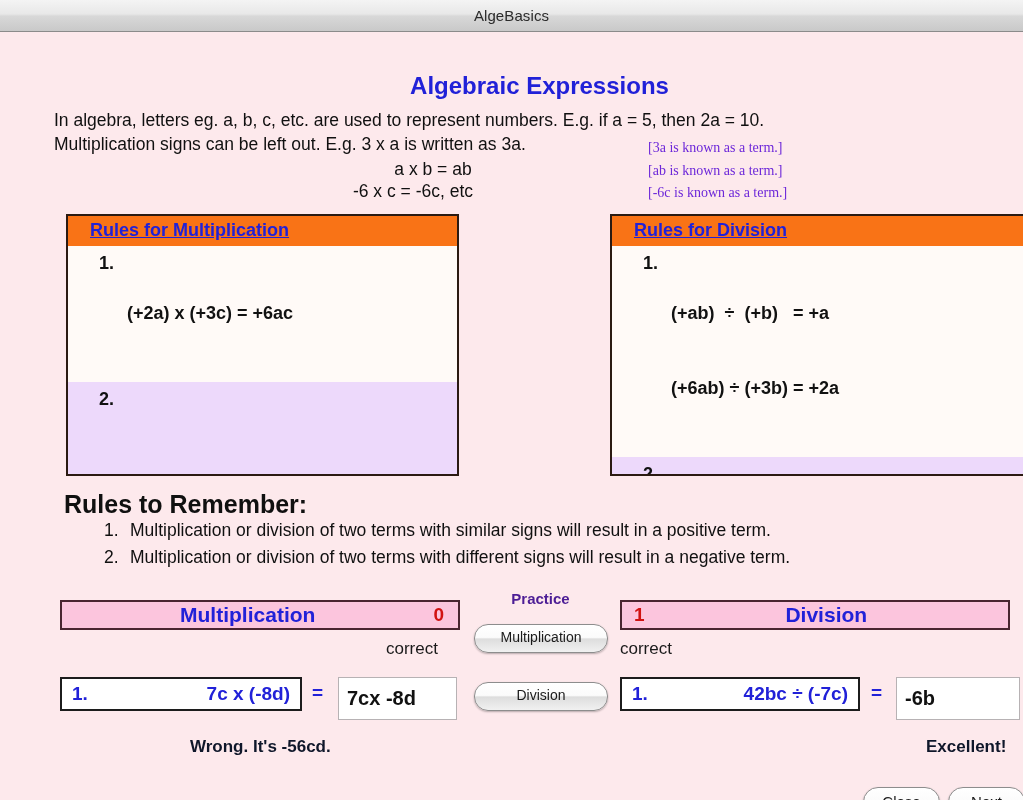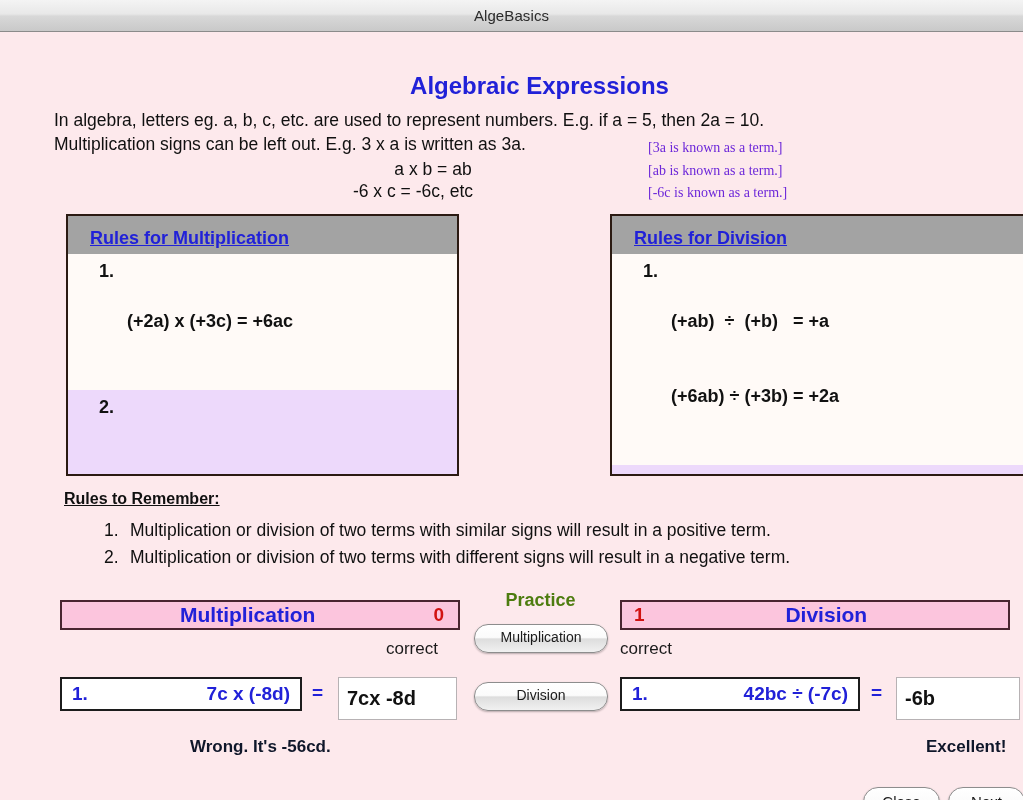--- a/index.html
+++ b/index.html
@@ -92,22 +92,22 @@
     top: 182px;
     border: 2px solid #2b1a12;
     background: #fffaf7;
     box-sizing: border-box;
     overflow: hidden;
   }
   .rules-left  { left: 38px;  width: 393px; height: 262px; }
   .rules-right { left: 582px; width: 441px; height: 262px; }
 
   .rules-head {
-    background: #a3a3a3;
-    padding: 12px 0 5px 22px;
+    background: #f97316;
+    padding: 4px 0 5px 22px;
     font-size: 18px;
     font-weight: bold;
     color: #2121d8;
   }
   .rules-head span { text-decoration: underline; }
 
   .rule-row {
     display: flex;
     padding: 5px 0 6px 0;
     box-sizing: border-box;
@@ -133,24 +133,23 @@
     white-space: pre;
     flex: 1 1 auto;
   }
   .rule-lines .ind { display: block; }
 
   
   .rtr-title {
     position: absolute;
     top: 458px;
     left: 36px;
-    font-size: 16px;
+    font-size: 25px;
     font-weight: bold;
     color: #101010;
-    text-decoration: underline;
   }
   .rtr-list {
     position: absolute;
     top: 485px;
     left: 76px;
     font-size: 17.5px;
     color: #101010;
     line-height: 27px;
   }
   .rtr-list .num { display: inline-block; width: 26px; }
@@ -182,23 +181,23 @@
   }
   .correct-left  { top: 607px; left: 358px; }
   .correct-right { top: 607px; left: 592px; }
 
   .practice-title {
     position: absolute;
     top: 558px;
     left: 440px;
     width: 145px;
     text-align: center;
-    font-size: 18px;
-    font-weight: bold;
-    color: #4d7c0f;
+    font-size: 15px;
+    font-weight: bold;
+    color: #4c1d95;
   }
 
   .aqua-btn {
     border: 1px solid #8d8d8d;
     border-radius: 14px;
     background: linear-gradient(to bottom, #ffffff 0%, #fbfbfb 46%, #dddddd 52%, #f1f1f1 100%);
     box-shadow: 0 1px 2px rgba(0,0,0,.28);
     font-size: 14px;
     color: #1a1a1a;
     text-align: center;

